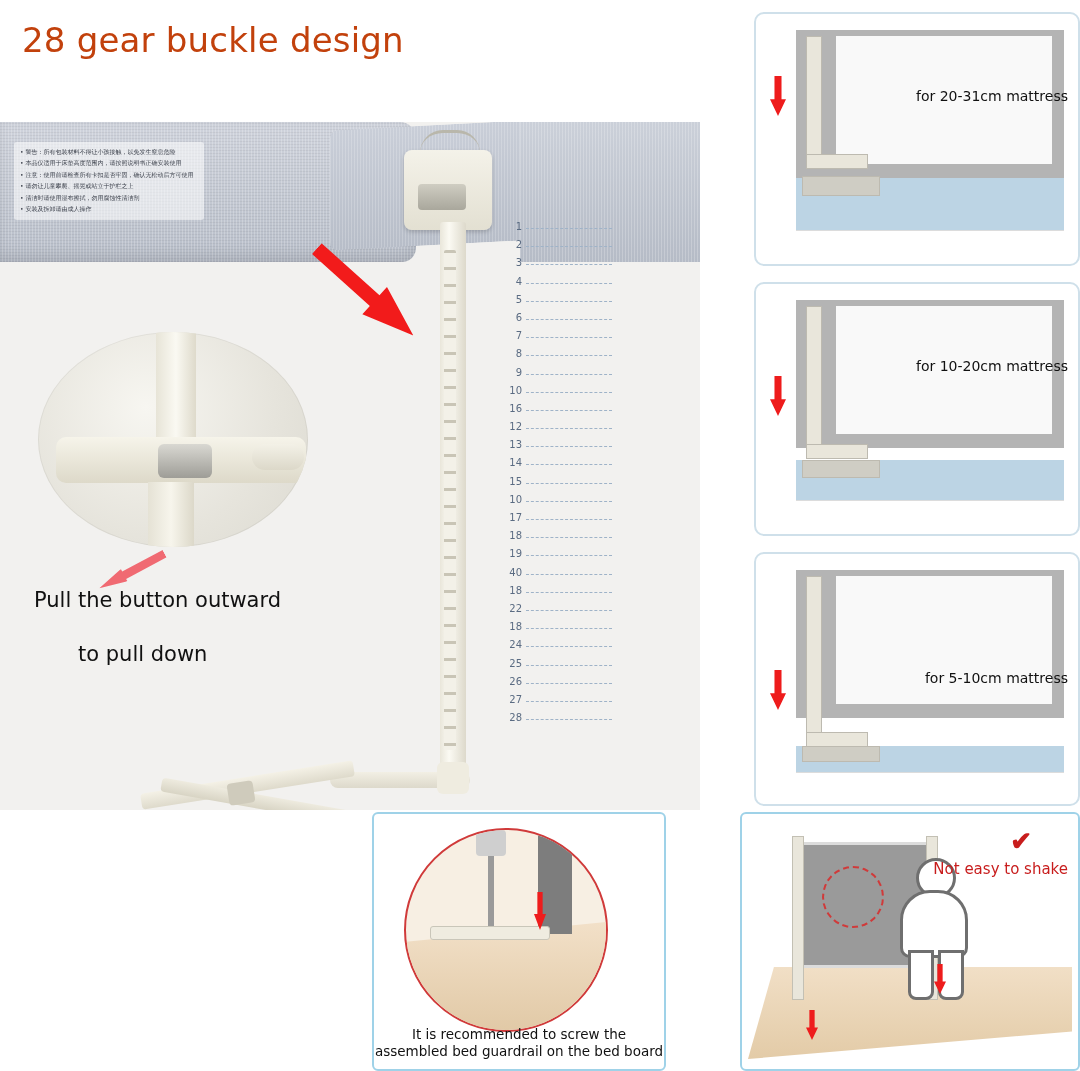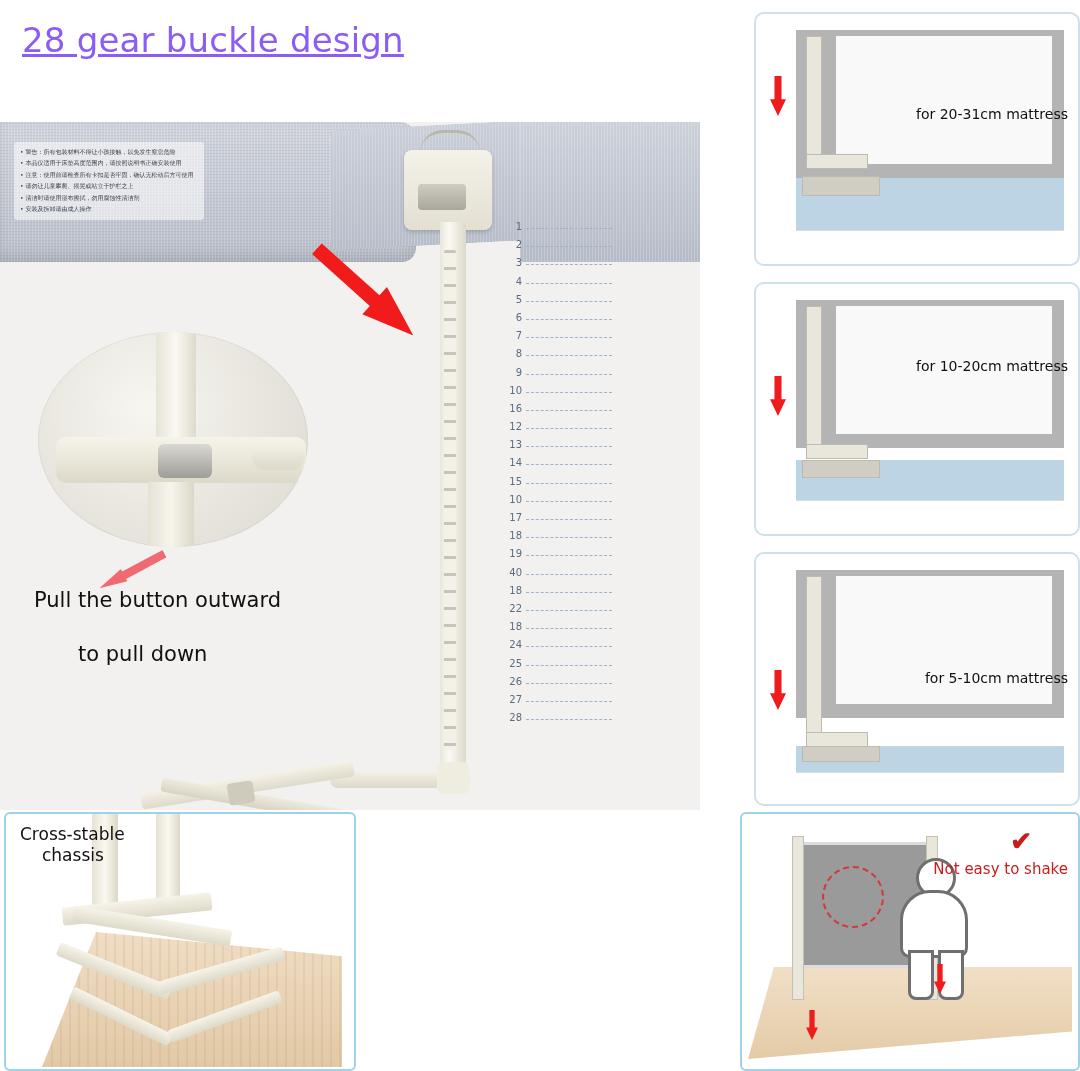--- a/index.html
+++ b/index.html
@@ -8,23 +8,22 @@
     background:#ffffff;
     font-family:"Liberation Sans", sans-serif;
     overflow:hidden;
     position:relative;
   }
   .page{position:relative;width:1080px;height:1071px;}
 
   
   #title{
     position:absolute;left:22px;top:20px;
-    font-size:34px;color:#8b5cf6;letter-spacing:.2px;
+    font-size:34px;color:#c2410c;letter-spacing:.2px;
     font-family:"DejaVu Sans", sans-serif;
-    text-decoration:underline;
   }
   #subtitle{
     position:absolute;left:52px;top:76px;
     font-size:22px;color:#1a1a1a;
     font-family:"DejaVu Sans", sans-serif;
   }
 
   
   #main-panel{
     position:absolute;left:0;top:122px;width:700px;height:688px;
@@ -380,21 +379,21 @@
 
   <div class="card" id="card-1">
     <div class="bed-grey"></div>
     <div class="bed-white"></div>
     <div class="bed-blue"></div>
     <div class="bed-floor"></div>
     <div class="rail-vert" style="left:50px;top:22px;height:118px;"></div>
     <div class="rail-horz" style="left:50px;top:140px;width:60px;"></div>
     <div class="rail-horz" style="left:46px;top:162px;width:76px;height:18px;background:#cfcdc4;"></div>
     <div class="down-arrow" style="left:14px;top:62px;"></div>
-    <div class="card-text" style="top:92px;">for 20-31cm mattress</div>
+    <div class="card-text" style="top:74px;">for 20-31cm mattress</div>
   </div>
 
   <div class="card" id="card-2">
     <div class="bed-grey"></div>
     <div class="bed-white"></div>
     <div class="bed-blue" style="top:176px;height:40px;"></div>
     <div class="bed-floor"></div>
     <div class="rail-vert" style="left:50px;top:22px;height:140px;"></div>
     <div class="rail-horz" style="left:50px;top:160px;width:60px;"></div>
     <div class="rail-horz" style="left:46px;top:176px;width:76px;height:16px;background:#cfcdc4;"></div>
@@ -407,36 +406,35 @@
     <div class="bed-white"></div>
     <div class="bed-blue" style="top:192px;height:26px;"></div>
     <div class="bed-floor" style="top:218px;height:14px;"></div>
     <div class="rail-vert" style="left:50px;top:22px;height:158px;"></div>
     <div class="rail-horz" style="left:50px;top:178px;width:60px;"></div>
     <div class="rail-horz" style="left:46px;top:192px;width:76px;height:14px;background:#cfcdc4;"></div>
     <div class="down-arrow" style="left:14px;top:116px;"></div>
     <div class="card-text" style="top:116px;">for 5-10cm mattress</div>
   </div>
 
-  <div class="bpanel" id="bpanel-1">
-    <div class="wood" style="position:absolute;left:36px;top:118px;width:300px;height:135px;clip-path:polygon(18% 0%,100% 18%,100% 100%,0% 100%);"></div>
-    <div class="p1-leg" style="left:86px;top:0px;width:26px;height:92px;"></div>
-    <div class="p1-leg" style="left:150px;top:0px;width:24px;height:84px;"></div>
-    <div class="p1-bar" style="left:56px;top:86px;width:150px;height:18px;transform:rotate(-6deg);"></div>
-    <div class="p1-bar" style="left:66px;top:104px;width:160px;height:16px;transform:rotate(9deg);"></div>
-    <div class="p1-bar" style="left:48px;top:150px;width:120px;height:14px;transform:rotate(22deg);"></div>
-    <div class="p1-bar" style="left:150px;top:150px;width:130px;height:14px;transform:rotate(-16deg);"></div>
-    <div class="p1-bar" style="left:60px;top:196px;width:110px;height:13px;transform:rotate(26deg);"></div>
-    <div class="p1-bar" style="left:160px;top:196px;width:118px;height:13px;transform:rotate(-20deg);"></div>
-    <div class="p1-cap">
-      <span>Cross-stable</span><br>
-      <span style="display:inline-block;padding-left:22px;">chassis</span>
+
+  <div class="bpanel" id="bpanel-2">
+    <div class="circle-zoom">
+      <div style="position:absolute;left:0;top:92px;width:200px;height:110px;background:linear-gradient(180deg,#f2e0c8,#e1c9a6);clip-path:polygon(0% 18%,100% 0%,100% 100%,0% 100%);"></div>
+      <div style="position:absolute;left:132px;top:0px;width:34px;height:104px;background:#7d7d7d;"></div>
+      <div style="position:absolute;left:24px;top:96px;width:118px;height:12px;background:#efece0;border:1px solid #c9c6b9;border-radius:3px;"></div>
+      <div style="position:absolute;left:82px;top:22px;width:6px;height:74px;background:#9a9a9a;"></div>
+      <div style="position:absolute;left:70px;top:0px;width:30px;height:26px;background:#cfcfcf;border-radius:4px;"></div>
+      <div class="small-red-arrow" style="left:128px;top:62px;height:38px;"></div>
     </div>
-  </div>
-
+    <div class="cap-bottom">
+      <span>It is recommended to screw the</span><br>
+      <span>assembled bed guardrail on the bed board</span>
+    </div>
+  </div>
 
   <div class="bpanel" id="bpanel-3">
     <div class="child-room-floor"></div>
     <div class="grey-panel"></div>
     <div style="position:absolute;left:50px;top:22px;width:10px;height:162px;background:#e9e6db;border:1px solid #c3c0b4;"></div>
     <div style="position:absolute;left:184px;top:22px;width:10px;height:162px;background:#e9e6db;border:1px solid #c3c0b4;"></div>
     <div class="dashed-circle"></div>
     <div class="person">
       <div class="head"></div>
       <div class="body"></div>

